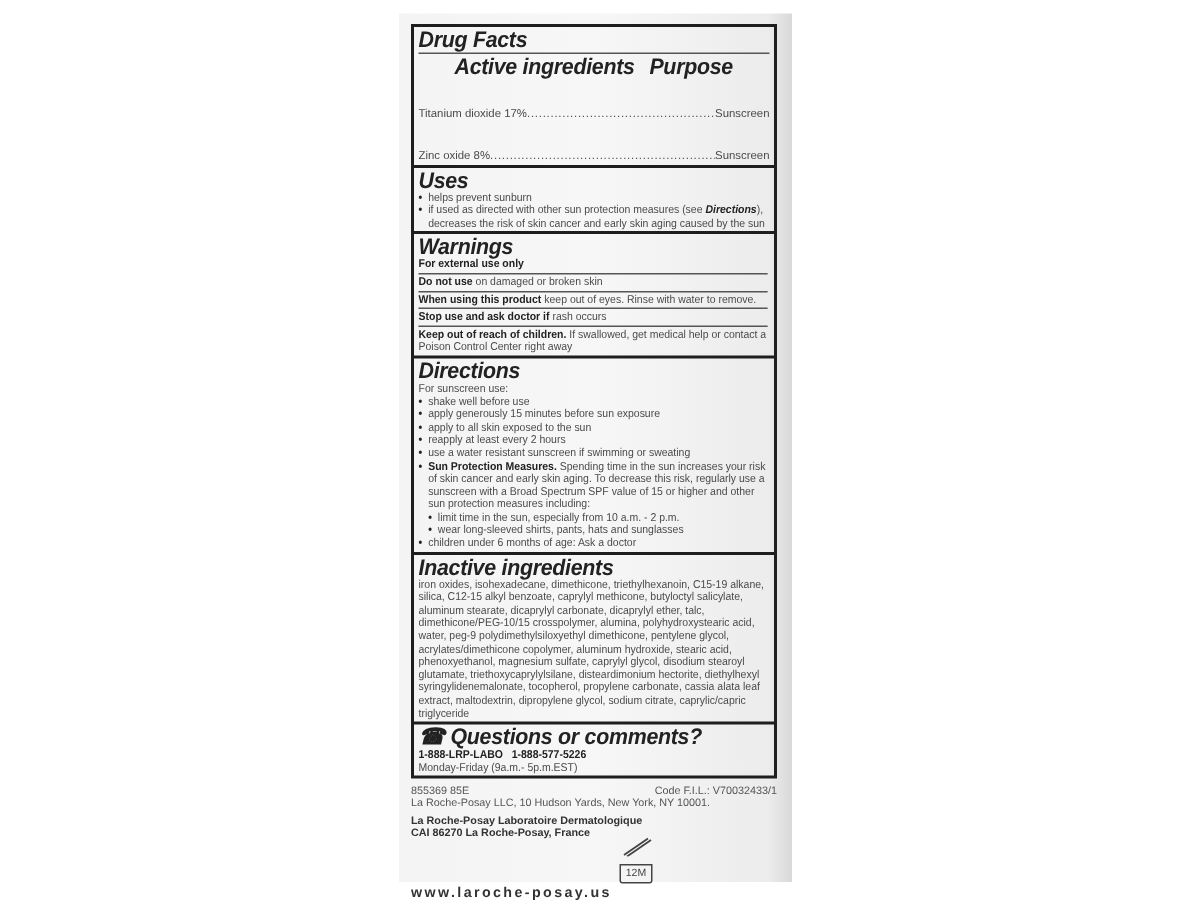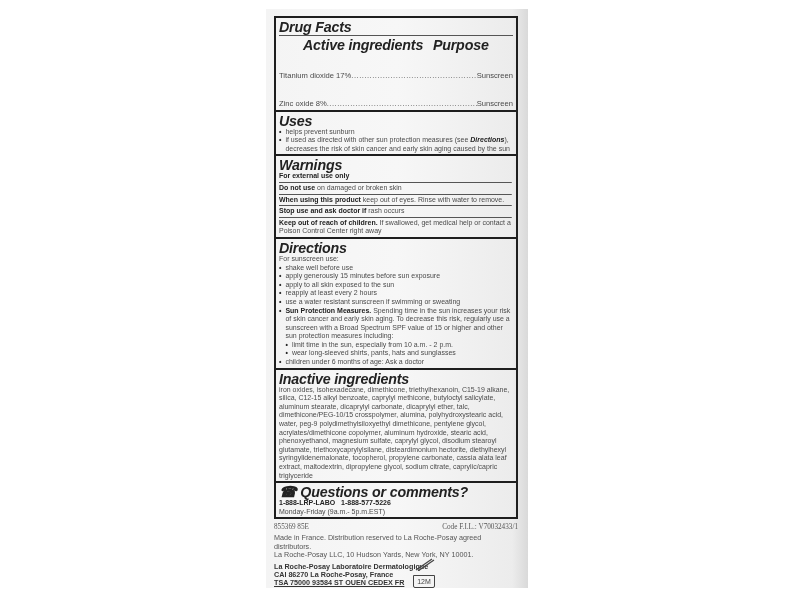--- a/index.html
+++ b/index.html
@@ -18,21 +18,21 @@
   .ai-head { display:flex; justify-content:center; }
   .txt { font-size:7.6px; line-height:8.6px; color:#4a4a4a; transform:scaleX(0.92); transform-origin:left; width:108%; }
   .b { font-weight:bold; color:#222; }
   ul { margin:0; padding:0; list-style:none; }
   li { position:relative; padding-left:7px; }
   li::before { content:"•"; position:absolute; left:0; top:0; color:#222; font-weight:bold; }
   li.sub { padding-left:14px; }
   li.sub::before { left:7px; }
   .wline { border-top:1px solid #555; padding-top:1px; margin-top:1px; }
   .foot { position:absolute; left:8px; width:244px; font-size:7.2px; line-height:8.4px; color:#555; }
-  .foot .row2 { display:flex; justify-content:space-between;font-family:Liberation Serif, serif; }
+  .foot .row2 { display:flex; justify-content:space-between; }
   .url { font-weight:bold; font-size:9.5px; letter-spacing:1.6px; color:#333;margin-top:32px; }
   .pao { position:absolute; left:147px; top:548px; }
   .pao .jar { width:20px; height:11px; border:1.2px solid #444; border-radius:0 0 2px 2px; font-size:7px; line-height:11px; text-align:center; color:#444; }
 </style>
 </head>
 <body>
 
 <div class="panel">
   <div class="box">
 
@@ -99,25 +99,23 @@
       <div class="txt b" style="white-space:pre">1-888-LRP-LABO   1-888-577-5226</div>
       <div class="txt">Monday-Friday (9a.m.- 5p.m.EST)</div>
     </div>
   </div>
 
   <div class="foot" style="top:514px">
     <div class="row2">
       <span>855369 85E</span>
       <span>Code F.I.L.: V70032433/1</span>
     </div>
-    <div style="margin-top:3px">Made in France. Distribution reserved to La Roche-Posay agreed distributors.</div>
     <div>La Roche-Posay LLC, 10 Hudson Yards, New York, NY 10001.</div>
     <div style="margin-top:3px;font-weight:bold;color:#333">La Roche-Posay Laboratoire Dermatologique</div>
     <div style="font-weight:bold;color:#333">CAI 86270 La Roche-Posay, France</div>
-    <div style="font-weight:bold;color:#333;text-decoration:underline">TSA 75000 93584 ST OUEN CEDEX FR</div>
     <div class="url">www.laroche-posay.us</div>
   </div>
 
   <div class="pao">
     <svg width="22" height="14" viewBox="0 0 22 14">
         <path d="M3 13 L19 2" stroke="#444" stroke-width="1.2" fill="none"></path>
         <path d="M5 14 L21 3" stroke="#444" stroke-width="1.2" fill="none"></path>
       </svg>
     <div class="jar">12M</div>
   </div>

